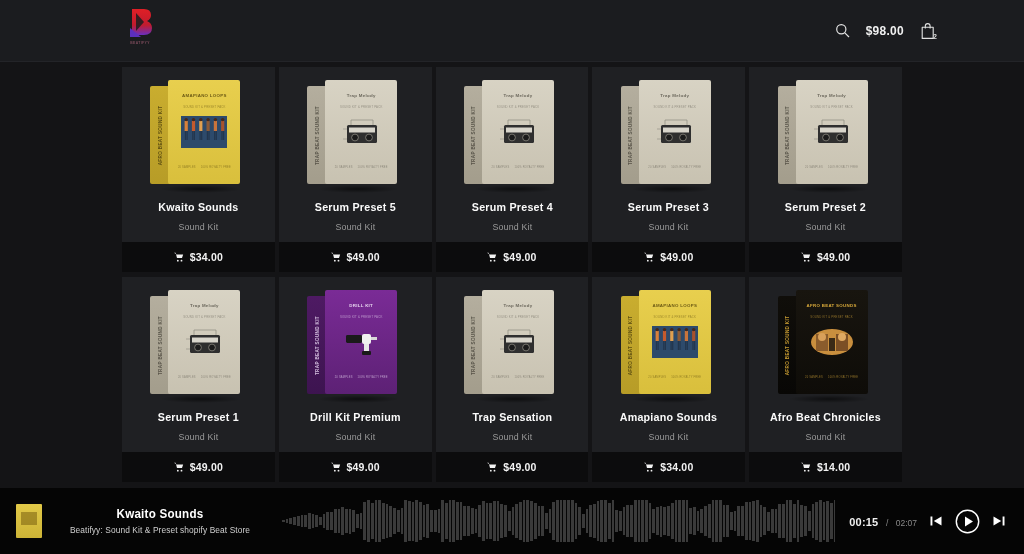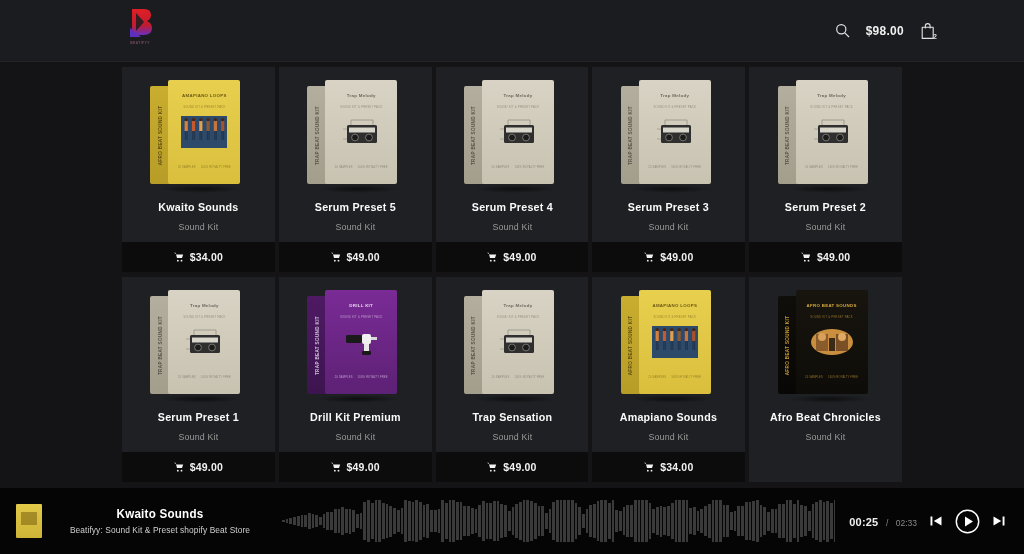--- a/index.html
+++ b/index.html
@@ -645,20 +645,28 @@
               </div>
               <div class="face-bottom">
                 <span>20 SAMPLES</span>
                 <span>100% ROYALTY FREE</span>
               </div>
             </div>
           </div>
         </div>
         <div class="card-title">Afro Beat Chronicles</div>
         <div class="card-sub">Sound Kit</div>
+        <div class="card-price">
+          <svg width="10" height="10" viewBox="0 0 12 12" fill="currentColor">
+            <path d="M0 1h2l1.6 6.2h6L11 3H3.2"></path>
+            <circle cx="4.6" cy="10.4" r="1.1"></circle>
+            <circle cx="9" cy="10.4" r="1.1"></circle>
+          </svg>
+          <span>$14.00</span>
+        </div>
       </div>
     </div>
 </div>
 
 <div class="player">
   <div class="player-thumb"></div>
 
   <div class="player-meta">
     <div class="player-title">Kwaito Sounds</div>
     <div class="player-desc">Beatifyy: Sound Kit &amp; Preset shopify Beat Store</div>
@@ -812,23 +820,23 @@
       <span style="height: 37.5px;"></span>
       <span style="height: 41.1px;"></span>
       <span style="height: 38.8px;"></span>
       <span style="height: 41px;"></span>
       <span style="height: 35.9px;"></span>
       <span style="height: 42px;"></span>
     </div>
 
   <div class="player-right">
     <div>
-      <span class="time-cur">00:25</span>
+      <span class="time-cur">00:15</span>
       <span class="time-sep">/</span>
-      <span class="time-tot">02:33</span>
+      <span class="time-tot">02:07</span>
     </div>
     <span class="pctrl">
       <svg width="14" height="14" viewBox="0 0 14 14" fill="currentColor">
         <rect x="1.5" y="2.5" width="1.9" height="9"></rect>
           <path d="M12.5 2.5 L12.5 11.5 L4.8 7 Z"></path>
       </svg>
     </span>
     <span class="pctrl">
       <svg width="25" height="25" viewBox="0 0 25 25">
         <circle cx="12.5" cy="12.5" r="11.2" fill="none" stroke="#fff" stroke-width="1.4"></circle>

